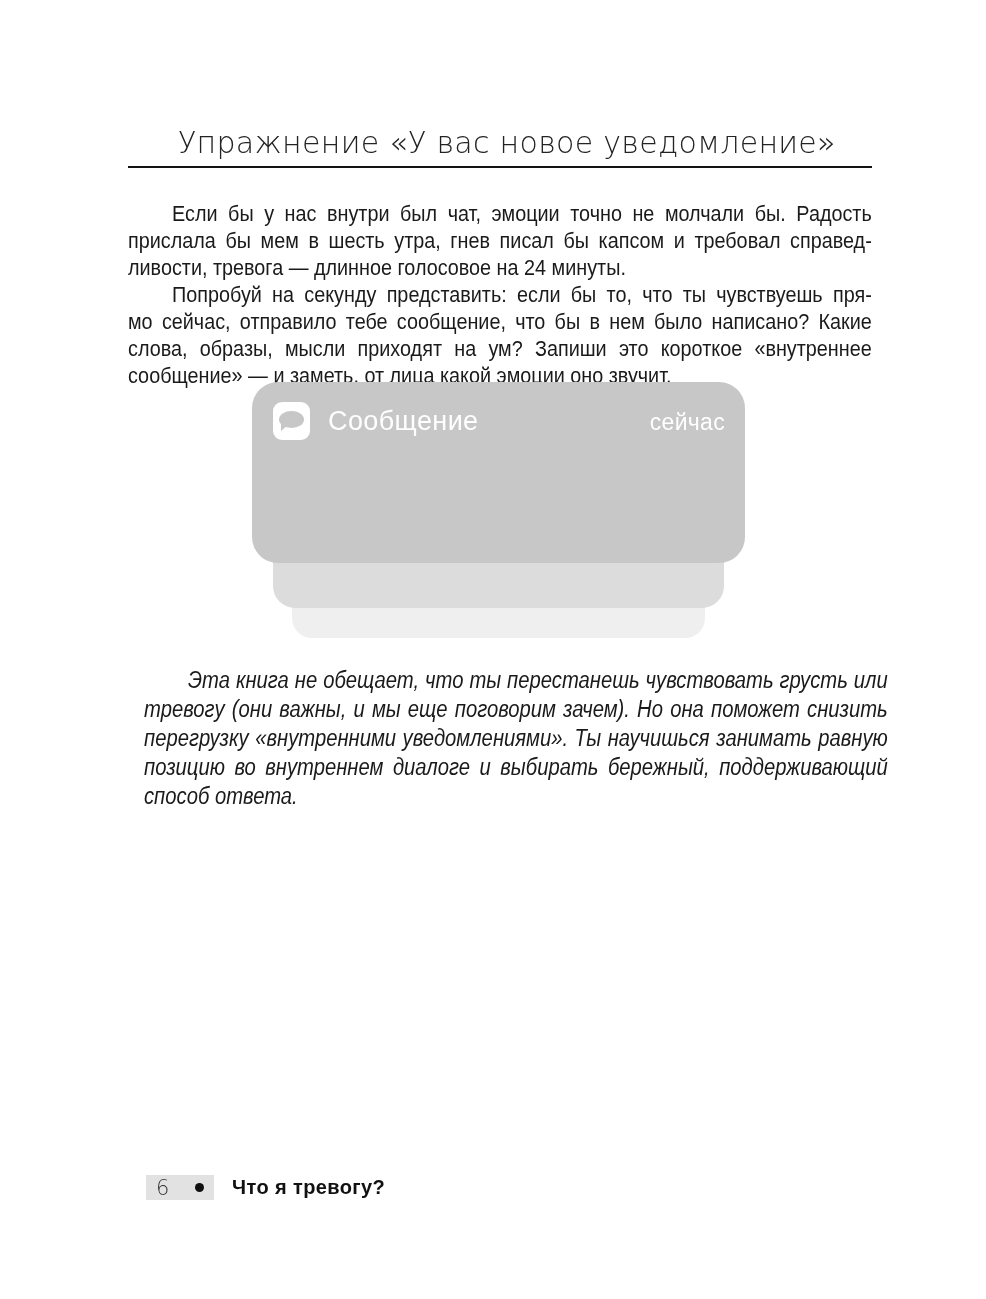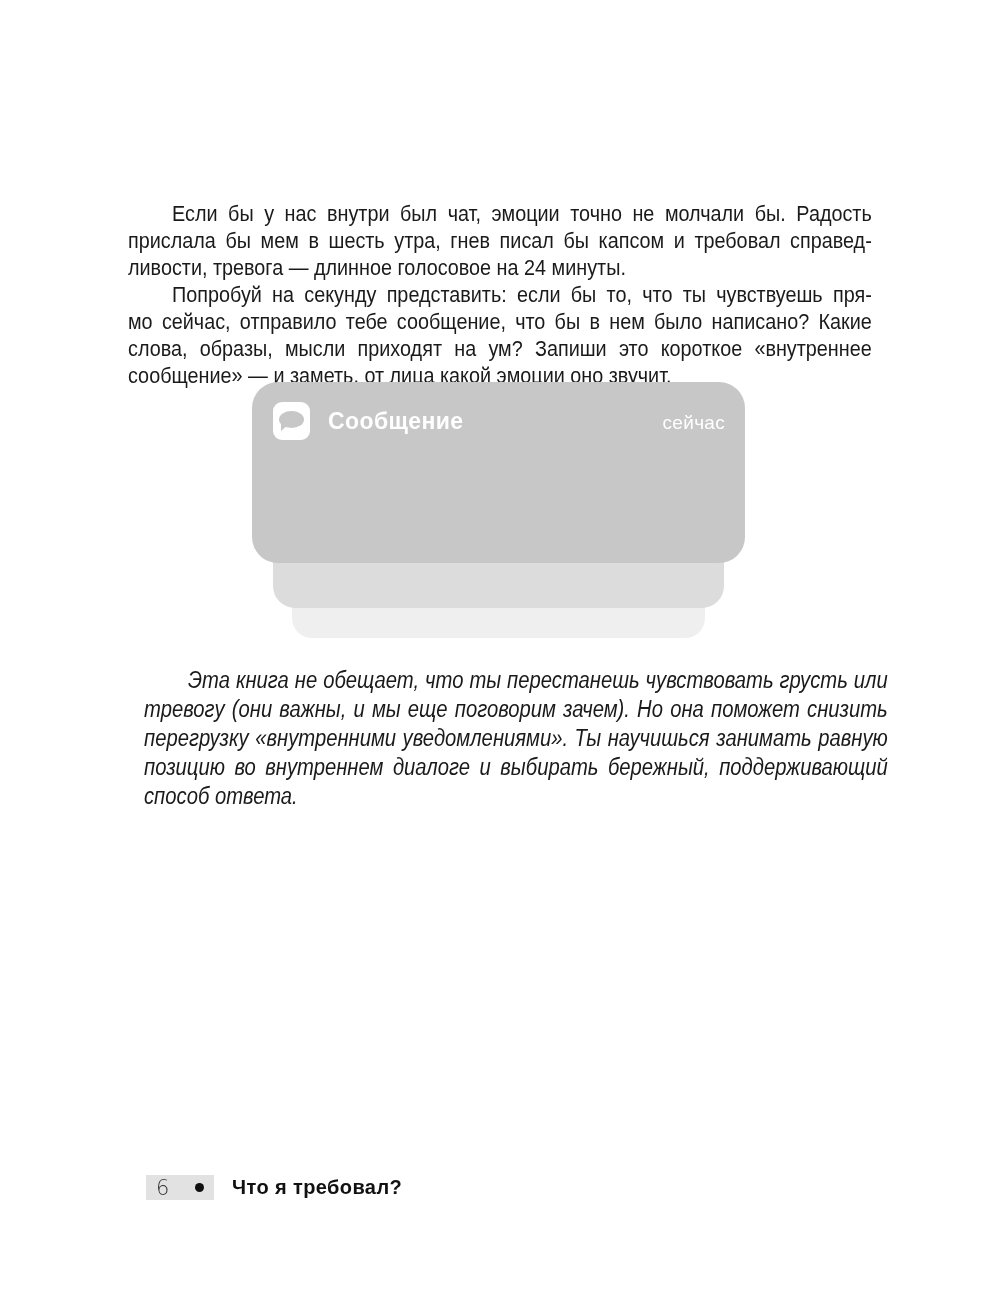--- a/index.html
+++ b/index.html
@@ -119,27 +119,27 @@
     position: absolute;
     left: 8px; top: 22px;
     width: 0; height: 0;
     border-left: 8px solid var(--card, #c7c7c7);
     border-bottom: 7px solid transparent;
   }
   .notif-app-name {
     margin-left: 18px;
     flex: 1 1 auto;
     color: #ffffff;
-    font-weight: bold;
-    font-size: 23px;
+    font-weight: normal;
+    font-size: 27px;
     letter-spacing: 0.4px;
   }
   .notif-time {
     color: #ffffff;
-    font-size: 19px;
+    font-size: 23px;
     letter-spacing: 0.3px;
     padding-top: 3px;
   }
 
   
   .italic-copy {
     position: absolute;
     left: 128px;
     top: 666px;
     width: 744px;
@@ -183,20 +183,24 @@
     font-size: 20px;
     letter-spacing: 0.4px;
     color: #111111;
   }
 </style>
 </head>
 <body>
 
 <div class="page">
 
+  <div class="title-block">
+    <div class="exercise-title">Упражнение «У вас новое уведомление»</div>
+    <div class="title-rule"></div>
+  </div>
 
   <div class="body-copy">
     <div class="condense">
       <div class="para">
           <div class="line first just">Если бы у нас внутри был чат, эмоции точно не молчали бы. Радость</div>
           <div class="line just">прислала бы мем в шесть утра, гнев писал бы капсом и требовал справед-</div>
           <div class="line">ливости, тревога — длинное голосовое на 24 минуты.</div>
         </div>
       <div class="para">
           <div class="line first just">Попробуй на секунду представить: если бы то, что ты чувствуешь пря-</div>
@@ -232,16 +236,16 @@
           <div class="line">способ ответа.</div>
         </div>
     </div>
   </div>
 
   <div class="footer">
     <div class="page-num-band">
       <span class="page-num">6</span>
       <span class="footer-dot"></span>
     </div>
-    <div class="footer-title">Что я требовал?</div>
+    <div class="footer-title">Что я тревогу?</div>
   </div>
 
 </div>
 
 </body></html>

